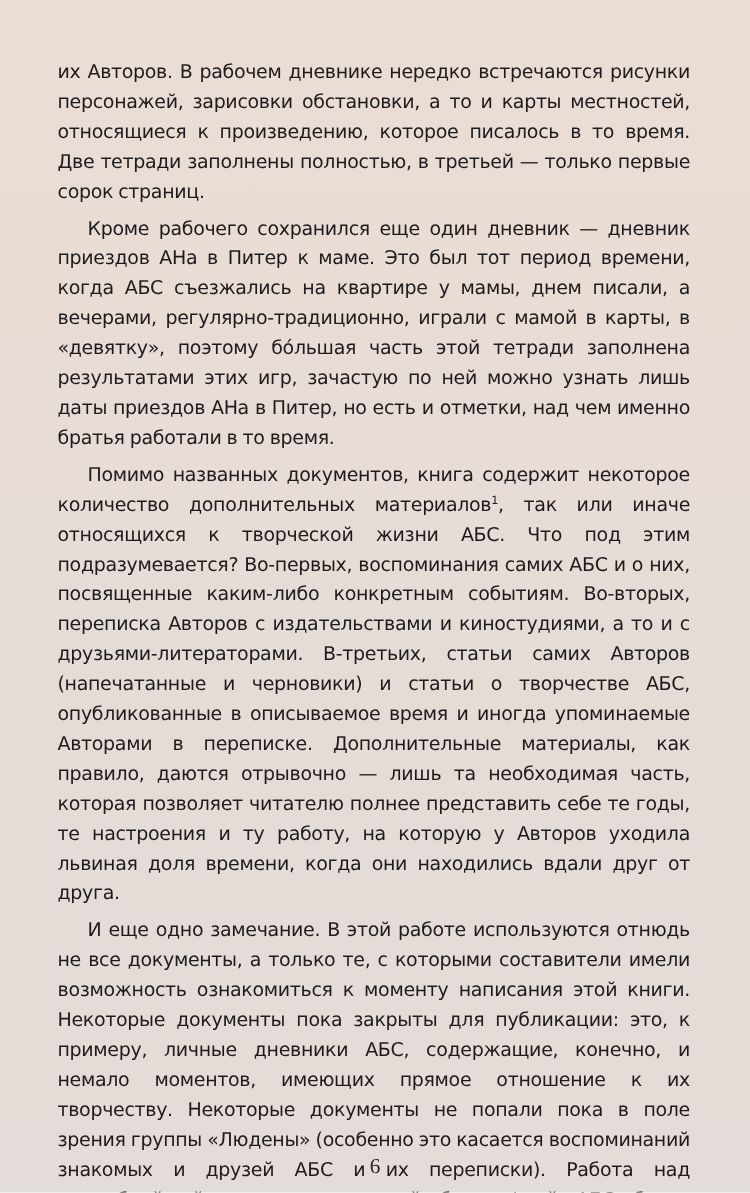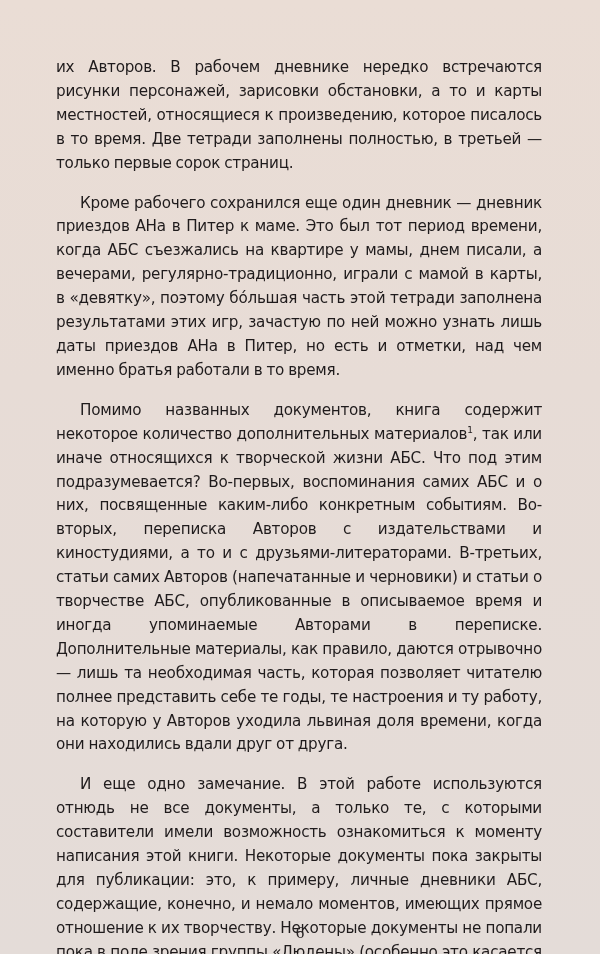--- a/index.html
+++ b/index.html
@@ -22,21 +22,21 @@
       width: 518px;
     }
     .body-text {
       font-size: 15.2px;
       line-height: 23.9px;
       letter-spacing: -0.25px;
       word-spacing: -0.5px;
       text-align: justify;
     }
     .body-text p {
-      margin: 16px;
+      margin: 6px;
       text-indent: 24px;
     }
     .body-text p.cont {
       text-indent: 0;
     }
     sup {
       font-size: 9px;
       line-height: 0;
       vertical-align: super;
     }

